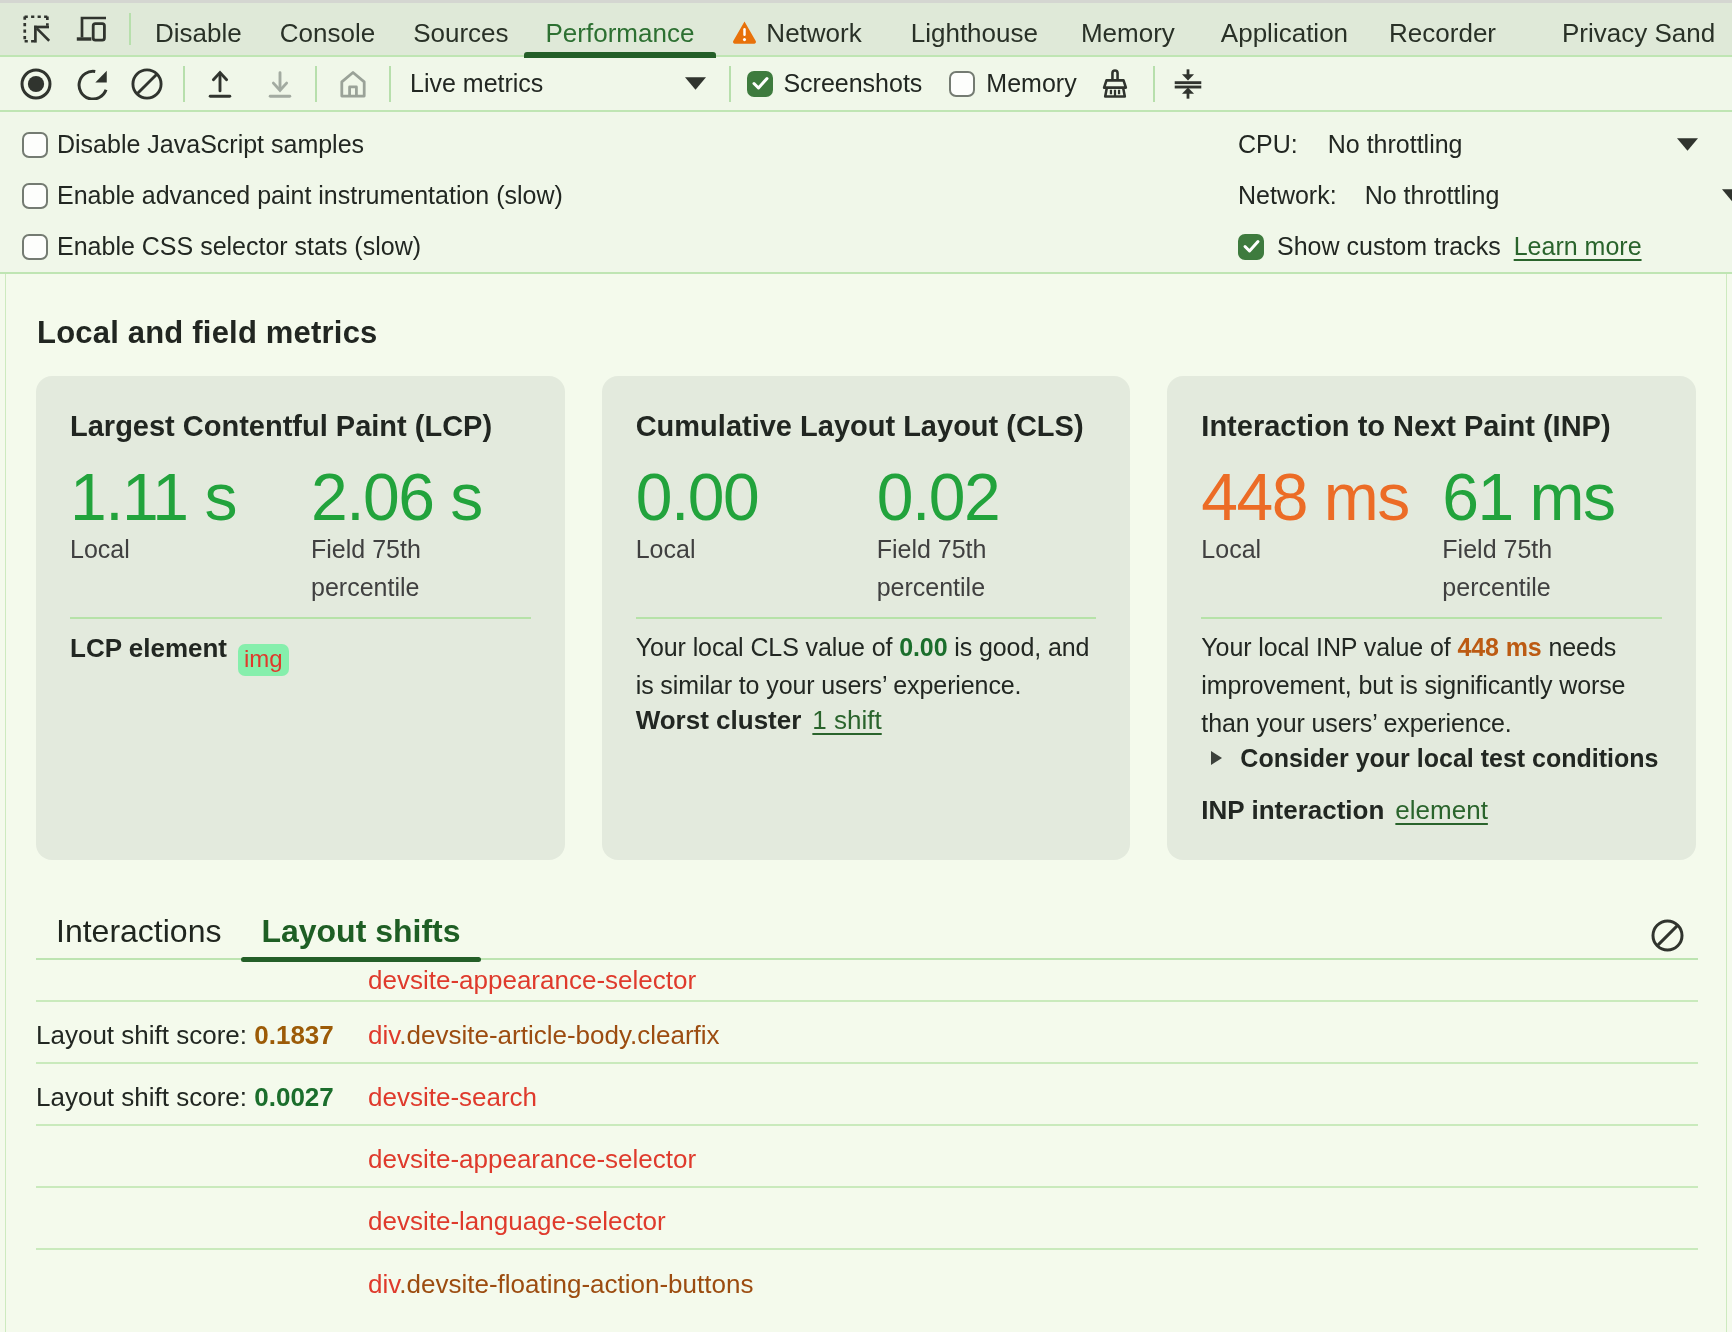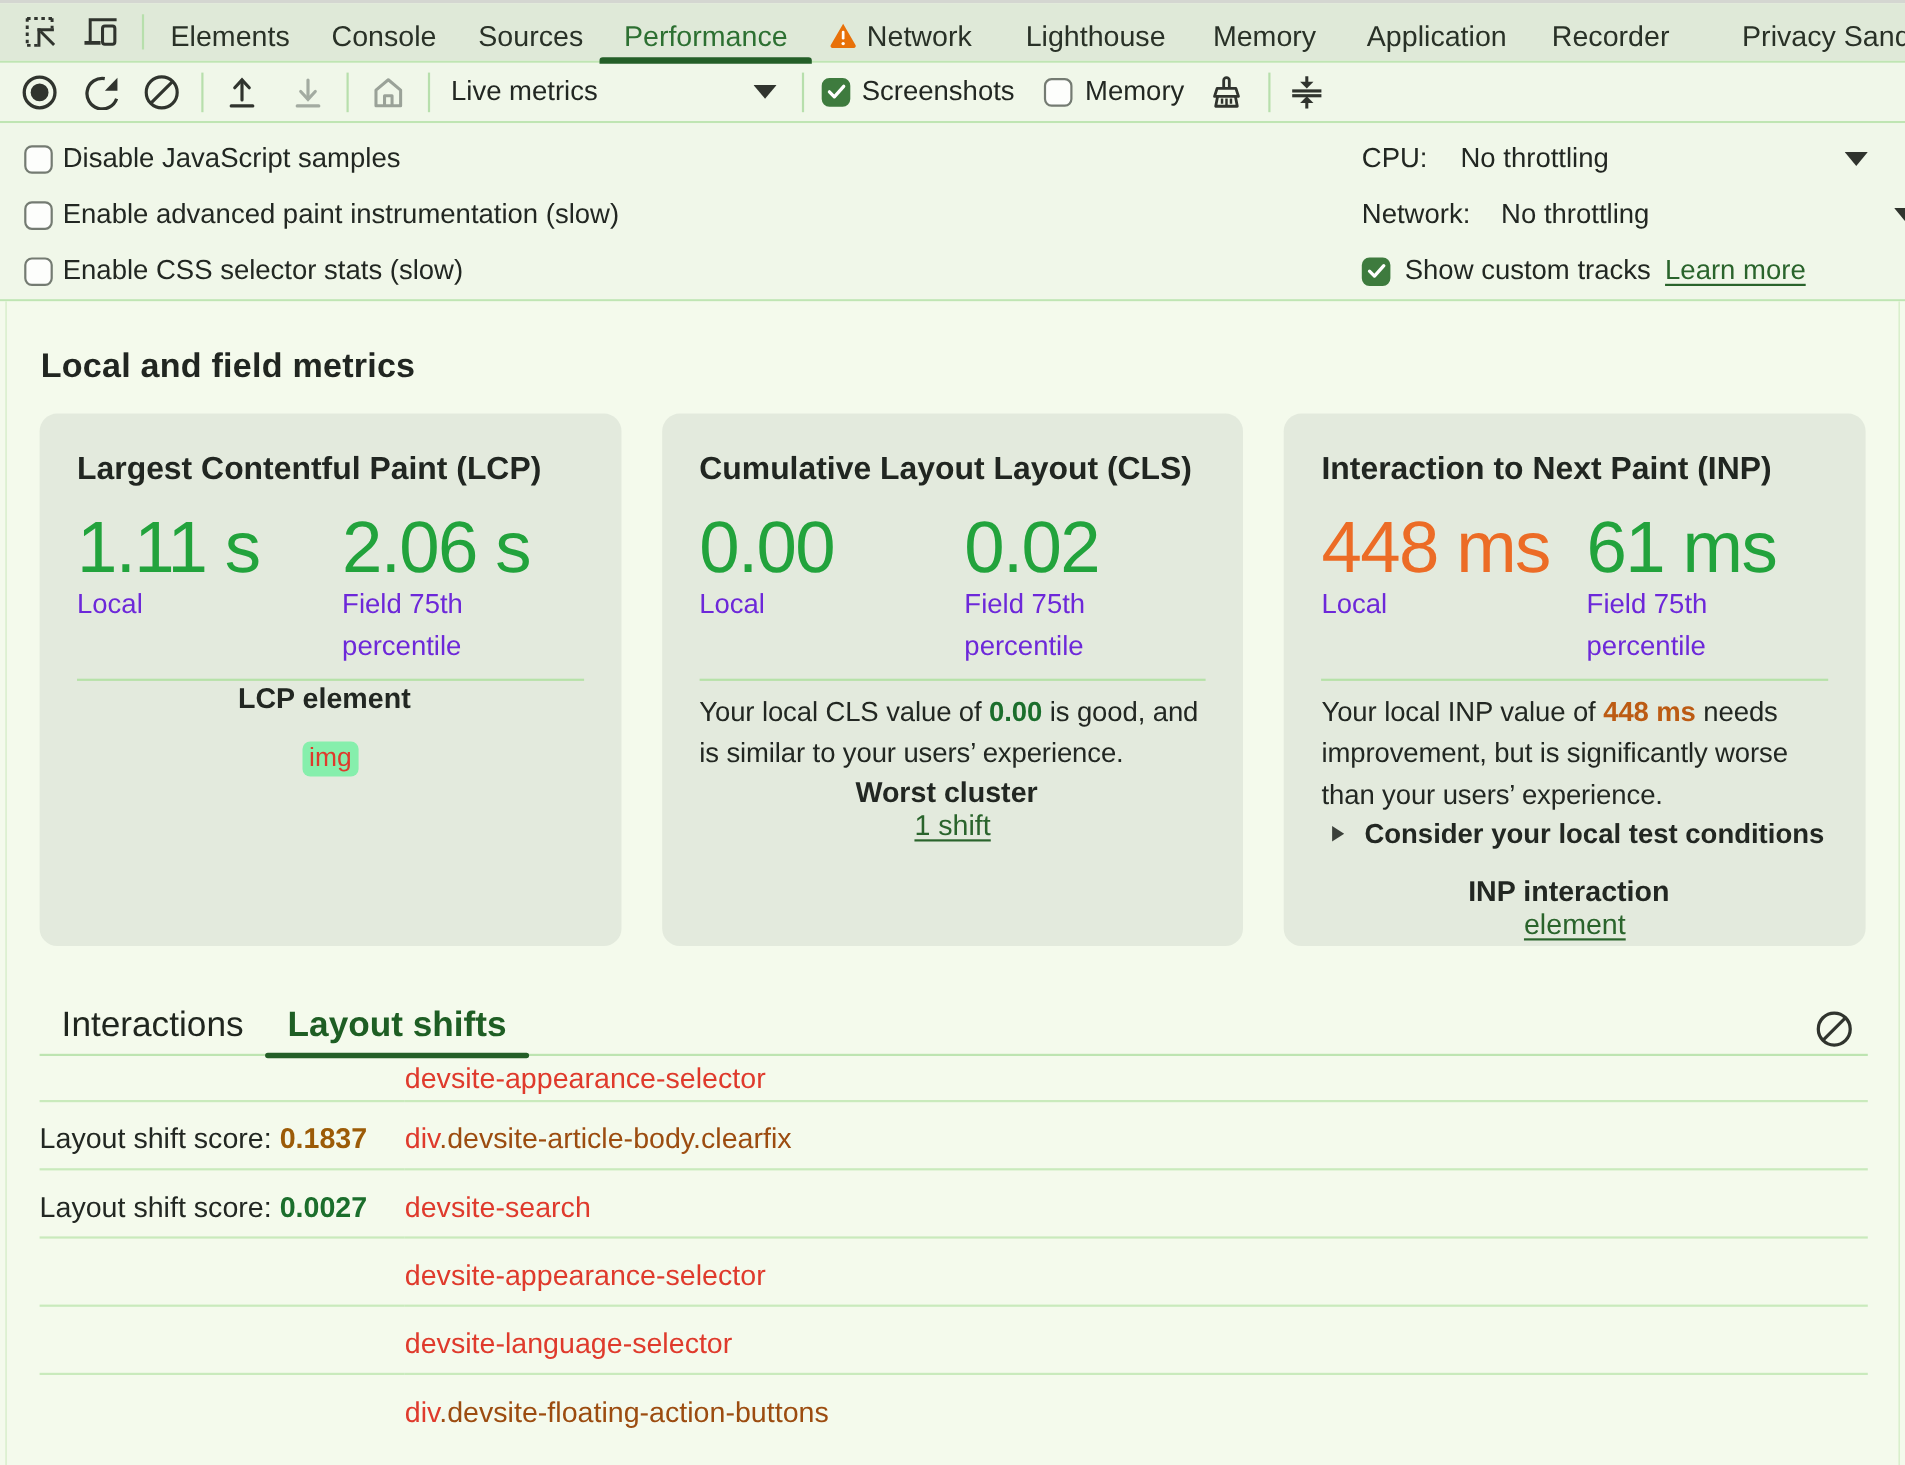--- a/index.html
+++ b/index.html
@@ -112,26 +112,26 @@
     flex:1 1 0; height:484px; background:#e3eadd; border-radius:16px;
     padding:0 34px; position:relative;
   }
   .card-title { font-size:29px; font-weight:600; color:#212621; margin-top:34px; line-height:33px; }
   .vals { display:flex; margin-top:21px; }
   .vcol { width:241px; flex:none; }
   .vcol.second { width:auto; }
   .vnum { font-size:66px; line-height:66px; letter-spacing:-1.5px; }
   .vnum.green { color:var(--c-value-green,#22a33c); }
   .vnum.orange { color:var(--c-value-orange,#ec6c26); }
-  .vlabel { font-size:25px; line-height:38px; color:#6d28d9; margin-top:0; max-width:165px; }
+  .vlabel { font-size:25px; line-height:38px; color:#404040; margin-top:0; max-width:165px; }
   .card-div { height:2px; background:#b6e2a8; margin-top:11px; }
   .card-desc { font-size:25px; letter-spacing:-0.1px; line-height:38px; color:#222722; margin-top:9px; }
   .card-desc .hl-green { color:var(--c-good-green,#1b6e2c); font-weight:700; }
   .card-desc .hl-orange { color:var(--c-warn-orange,#bc5b13); font-weight:700; }
-  .card-foot { font-size:26px; line-height:30px; margin-top:1px; display:flex; align-items:center;flex-direction:column; }
+  .card-foot { font-size:26px; line-height:30px; margin-top:1px; display:flex; align-items:center; }
   .card-foot .flabel { font-weight:700; margin-right:11px; }
   .chip {
     background:#86efac; color:var(--c-tag-red,#e0392b); border-radius:7px;
     padding:1px 6px 3px 6px; font-size:24px; line-height:28px;margin-top:24px;
   }
   .consider { display:flex; align-items:center; font-size:25px; font-weight:700; line-height:30px; margin-top:1px; }
   .consider .tri { margin:0 16px 0 8px; display:flex; }
   .inp-foot { margin-top:22px; }
 
   .learn-more-local {
@@ -262,21 +262,21 @@
     </span>
     <span class="icon-btn" style="margin-left:26px">
       <svg width="31" height="26" viewBox="0 0 31 26">
           <use href="#i-device"></use>
         </svg>
     </span>
   </div>
   <span class="vdiv"></span>
   <div class="tabs" id="top-tabs">
       <div class="tab">
-        <span>Elements</span>
+        <span>Disable</span>
       </div>
       <div class="tab">
         <span>Console</span>
       </div>
       <div class="tab">
         <span>Sources</span>
       </div>
       <div class="tab active">
         <span>Performance</span>
       </div>

